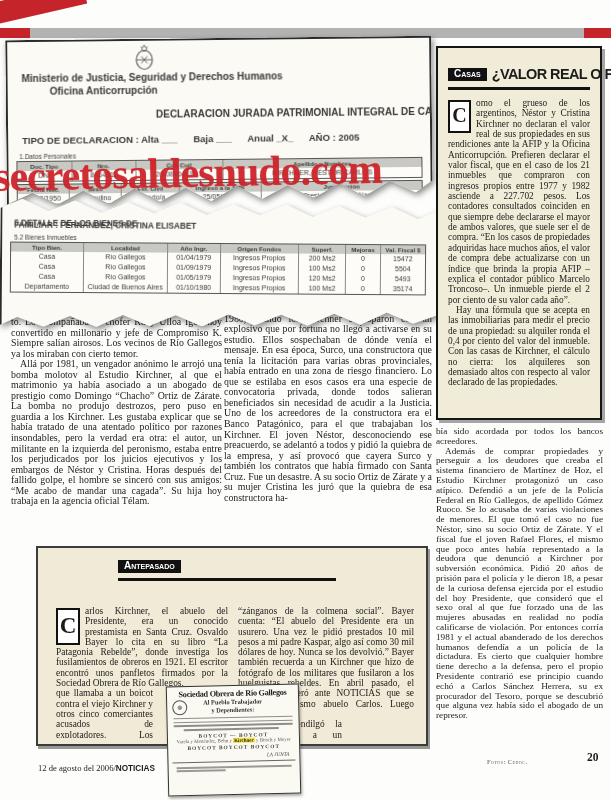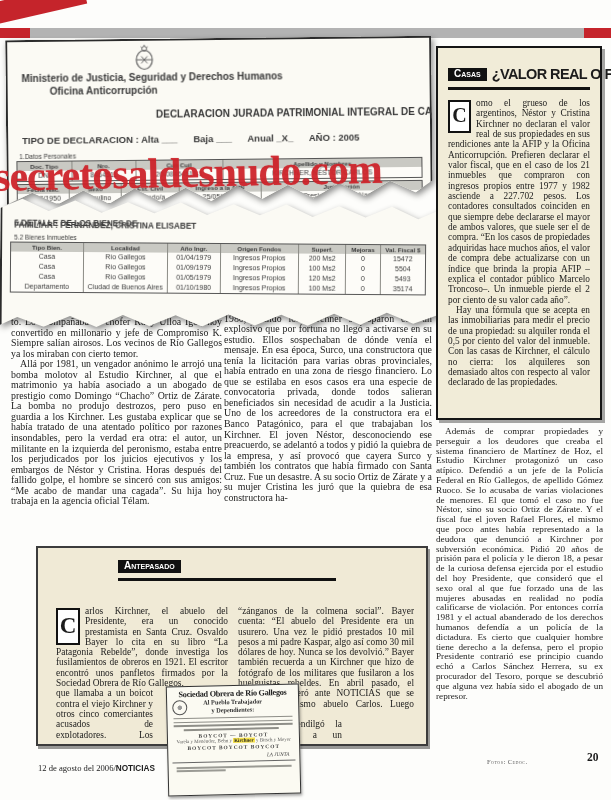--- a/index.html
+++ b/index.html
@@ -230,32 +230,33 @@
 
   <div id="watermark">secretosaldesnudo.com</div>
 
   <div id="sidebar">
     <div class="sb-head">
       <span class="kicker">Casas</span>
       <span class="sb-title">¿VALOR REAL O FISCAL?</span>
     </div>
     <div class="sb-body">
       <p><span class="dropbox">C</span><span>omo el grueso de los argentinos, Néstor y Cristina Kirchner no declaran el valor real de sus propiedades en sus rendiciones ante la AFIP y la Oficina Anticorrupción. Prefieren declarar el valor fiscal, que en el caso de los 21 inmuebles que compraron con ingresos propios entre 1977 y 1982 asciende a 227.702 pesos. Los contadores consultados coinciden en que siempre debe declararse el mayor de ambos valores, que suele ser el de compra. “En los casos de propiedades adquiridas hace muchos años, el valor de compra debe actualizarse con un índice que brinda la propia AFIP –explica el contador público Marcelo Troncoso–. Un inmueble pierde el 2 por ciento de su valor cada año”.</span></p>
-      <p class="ind">Hay una fórmula que se acepta en las inmobiliarias para medir el precio de una propiedad: su alquiler ronda el 0,5 por ciento del valor del inmueble. Con las casas de Kirchner, el cálculo no cierra: los alquileres son demasiado altos con respecto al valor declarado de las propiedades.</p>
+      <p class="ind">Hay una fórmula que se acepta en las inmobiliarias para medir el precio de una propiedad: su alquiler ronda el 0,4 por ciento del valor del inmueble. Con las casas de Kirchner, el cálculo no cierra: los alquileres son demasiado altos con respecto al valor declarado de las propiedades.</p>
     </div>
   </div>
 
   <div class="col" id="col1">
     <p>to. Lo acompañaba su chofer Rudy Ulloa Igor, hoy convertido en millonario y jefe de Compromiso K. Siempre salían airosos. Los vecinos de Río Gallegos ya los miraban con cierto temor.</p>
     <p class="ind">Allá por 1981, un vengador anónimo le arrojó una bomba molotov al Estudio Kirchner, al que el matrimonio ya había asociado a un abogado de prestigio como Domingo “Chacho” Ortiz de Zárate. La bomba no produjo destrozos, pero puso en guardia a los Kirchner. Les gustaba explicar que se había tratado de una atentado político por razones insondables, pero la verdad era otra: el autor, un militante en la izquierda del peronismo, estaba entre los perjudicados por los juicios ejecutivos y los embargos de Néstor y Cristina. Horas después del fallido golpe, el hombre se sinceró con sus amigos: “Me acabo de mandar una cagada”. Su hija hoy trabaja en la agencia oficial Télam.</p>
   </div>
   <div class="col" id="col2">
     <p class="ind">Otra advertencia había ocurrido un año antes, en 1980, cuando los Kirchner se toparon con un explosivo que por fortuna no llegó a activarse en su estudio. Ellos sospechaban de dónde venía el mensaje. En esa época, Surco, una constructora que tenía la licitación para varias obras provinciales, había entrado en una zona de riesgo financiero. Lo que se estilaba en esos casos era una especie de convocatoria privada, donde todos salieran beneficiados sin necesidad de acudir a la Justicia. Uno de los acreedores de la constructora era el Banco Patagónico, para el que trabajaban los Kirchner. El joven Néstor, desconociendo ese preacuerdo, se adelantó a todos y pidió la quiebra de la empresa, y así provocó que cayera Surco y también los contratos que había firmado con Santa Cruz. Fue un desastre. A su socio Ortiz de Zárate y a su mujer Cristina les juró que la quiebra de esa constructora ha-</p>
   </div>
   <div class="col" id="col3">
+    <p>bía sido acordada por todos los bancos acreedores.</p>
     <p class="ind">Además de comprar propiedades y perseguir a los deudores que creaba el sistema financiero de Martínez de Hoz, el Estudio Kirchner protagonizó un caso atípico. Defendió a un jefe de la Policía Federal en Río Gallegos, de apellido Gómez Ruoco. Se lo acusaba de varias violaciones de menores. El que tomó el caso no fue Néstor, sino su socio Ortiz de Zárate. Y el fiscal fue el joven Rafael Flores, el mismo que poco antes había representado a la deudora que denunció a Kirchner por subversión económica. Pidió 20 años de prisión para el policía y le dieron 18, a pesar de la curiosa defensa ejercida por el estudio del hoy Presidente, que consideró que el sexo oral al que fue forzado una de las mujeres abusadas en realidad no podía calificarse de violación. Por entonces corría 1981 y el actual abanderado de los derechos humanos defendía a un policía de la dictadura. Es cierto que cualquier hombre tiene derecho a la defensa, pero el propio Presidente contrarió ese principio cuando echó a Carlos Sánchez Herrera, su ex procurador del Tesoro, porque se descubrió que alguna vez había sido el abogado de un represor.</p>
   </div>
 
   <div id="abox">
     <div class="ab-head">
       <span class="kicker">Antepasado</span>
     </div>
     <div class="ab-col" id="abcol1">
       <p><span class="dropbox2">C</span><span>arlos Kirchner, el abuelo del Presidente, era un conocido prestamista en Santa Cruz. Osvaldo Bayer lo cita en su libro “La Patagonia Rebelde”, donde investiga los fusilamientos de obreros en 1921. El escritor encontró unos panfletos firmados por la Sociedad Obrera de Río Gallegos,</span></p>
       <p class="narrow1">que llamaba a un boicot contra el viejo Kirchner y otros cinco comerciantes acusados de explotadores. Los definían como</p>

